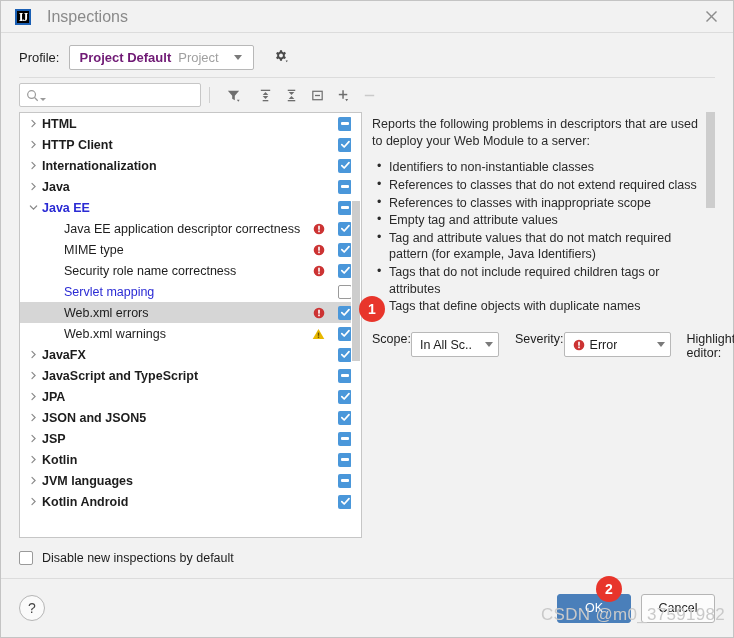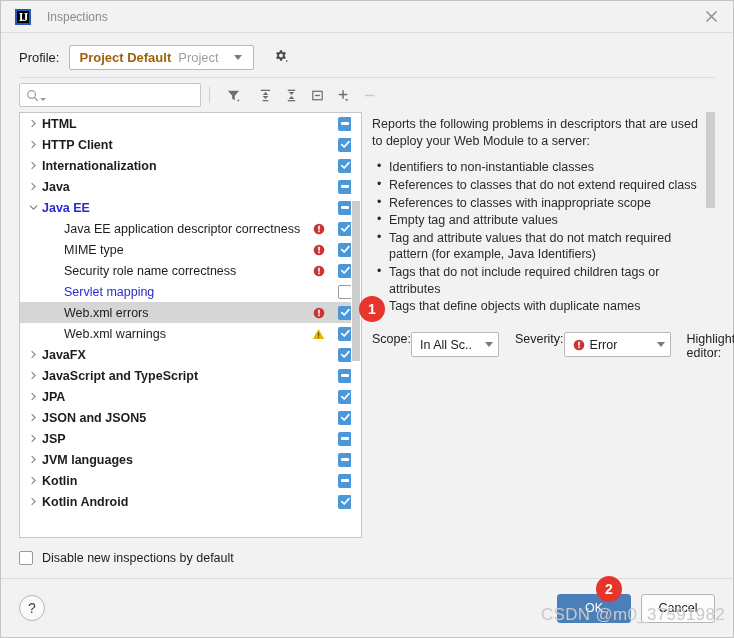--- a/index.html
+++ b/index.html
@@ -37,21 +37,21 @@
     position: relative;
     display: flex; align-items: center; justify-content: center;
     font-size: 12px; color: #fff; font-weight: bold;
     font-family: "Liberation Serif", serif;
     letter-spacing: -1px;
     line-height: 1;
     text-align: right;
   }
   .title-text {
     margin-left: 16px;
-    font-size: 12px;
+    font-size: 16px;
     color: #8a8a8a;
   }
   .close-btn {
     position: absolute;
     right: 0; top: 0;
     width: 44px; height: 31px;
     display: flex; align-items: center; justify-content: center;
     cursor: default;
   }
   .close-btn svg { display: block; }
@@ -72,21 +72,21 @@
     border: 1px solid #b8b8b8;
     border-radius: 2px;
     display: flex;
     align-items: center;
     padding: 0 4px 0 9px;
     font-size: 13px;
     cursor: default;
     position: relative;
   }
   .combo-profile { width: 185px; }
-  .combo-main { color: #a16207; font-weight: 600; }
+  .combo-main { color: #701a75; font-weight: 600; }
   .combo-sub { color: #a0a0a0; margin-left: 7px; font-weight: 400;}
   .combo-arrow {
     margin-left: auto;
     width: 0; height: 0;
     border-left: 4.5px solid transparent;
     border-right: 4.5px solid transparent;
     border-top: 5px solid #7a7a7a;
     margin-right: 7px;
   }
   .gear-btn {
@@ -689,32 +689,32 @@
             <span class="cb partial">
               <span style="display: block; width: 8px; height: 2.2px; background: rgb(255, 255, 255); border-radius: 1px;"></span>
             </span>
           </div>
           <div class="tree-row">
             <span class="twisty">
               <svg width="9" height="9" viewBox="0 0 10 10">
                 <path d="M3.3 1.5L6.8 5 3.3 8.5" fill="none" stroke="#8a8a8a" stroke-width="1.3" stroke-linecap="round"></path>
               </svg>
             </span>
-            <span class="tree-label group">JVM languages</span>
+            <span class="tree-label group">Kotlin</span>
             <span class="cb partial">
               <span style="display: block; width: 8px; height: 2.2px; background: rgb(255, 255, 255); border-radius: 1px;"></span>
             </span>
           </div>
           <div class="tree-row">
             <span class="twisty">
               <svg width="9" height="9" viewBox="0 0 10 10">
                 <path d="M3.3 1.5L6.8 5 3.3 8.5" fill="none" stroke="#8a8a8a" stroke-width="1.3" stroke-linecap="round"></path>
               </svg>
             </span>
-            <span class="tree-label group">Kotlin</span>
+            <span class="tree-label group">JVM languages</span>
             <span class="cb partial">
               <span style="display: block; width: 8px; height: 2.2px; background: rgb(255, 255, 255); border-radius: 1px;"></span>
             </span>
           </div>
           <div class="tree-row">
             <span class="twisty">
               <svg width="9" height="9" viewBox="0 0 10 10">
                 <path d="M3.3 1.5L6.8 5 3.3 8.5" fill="none" stroke="#8a8a8a" stroke-width="1.3" stroke-linecap="round"></path>
               </svg>
             </span>

